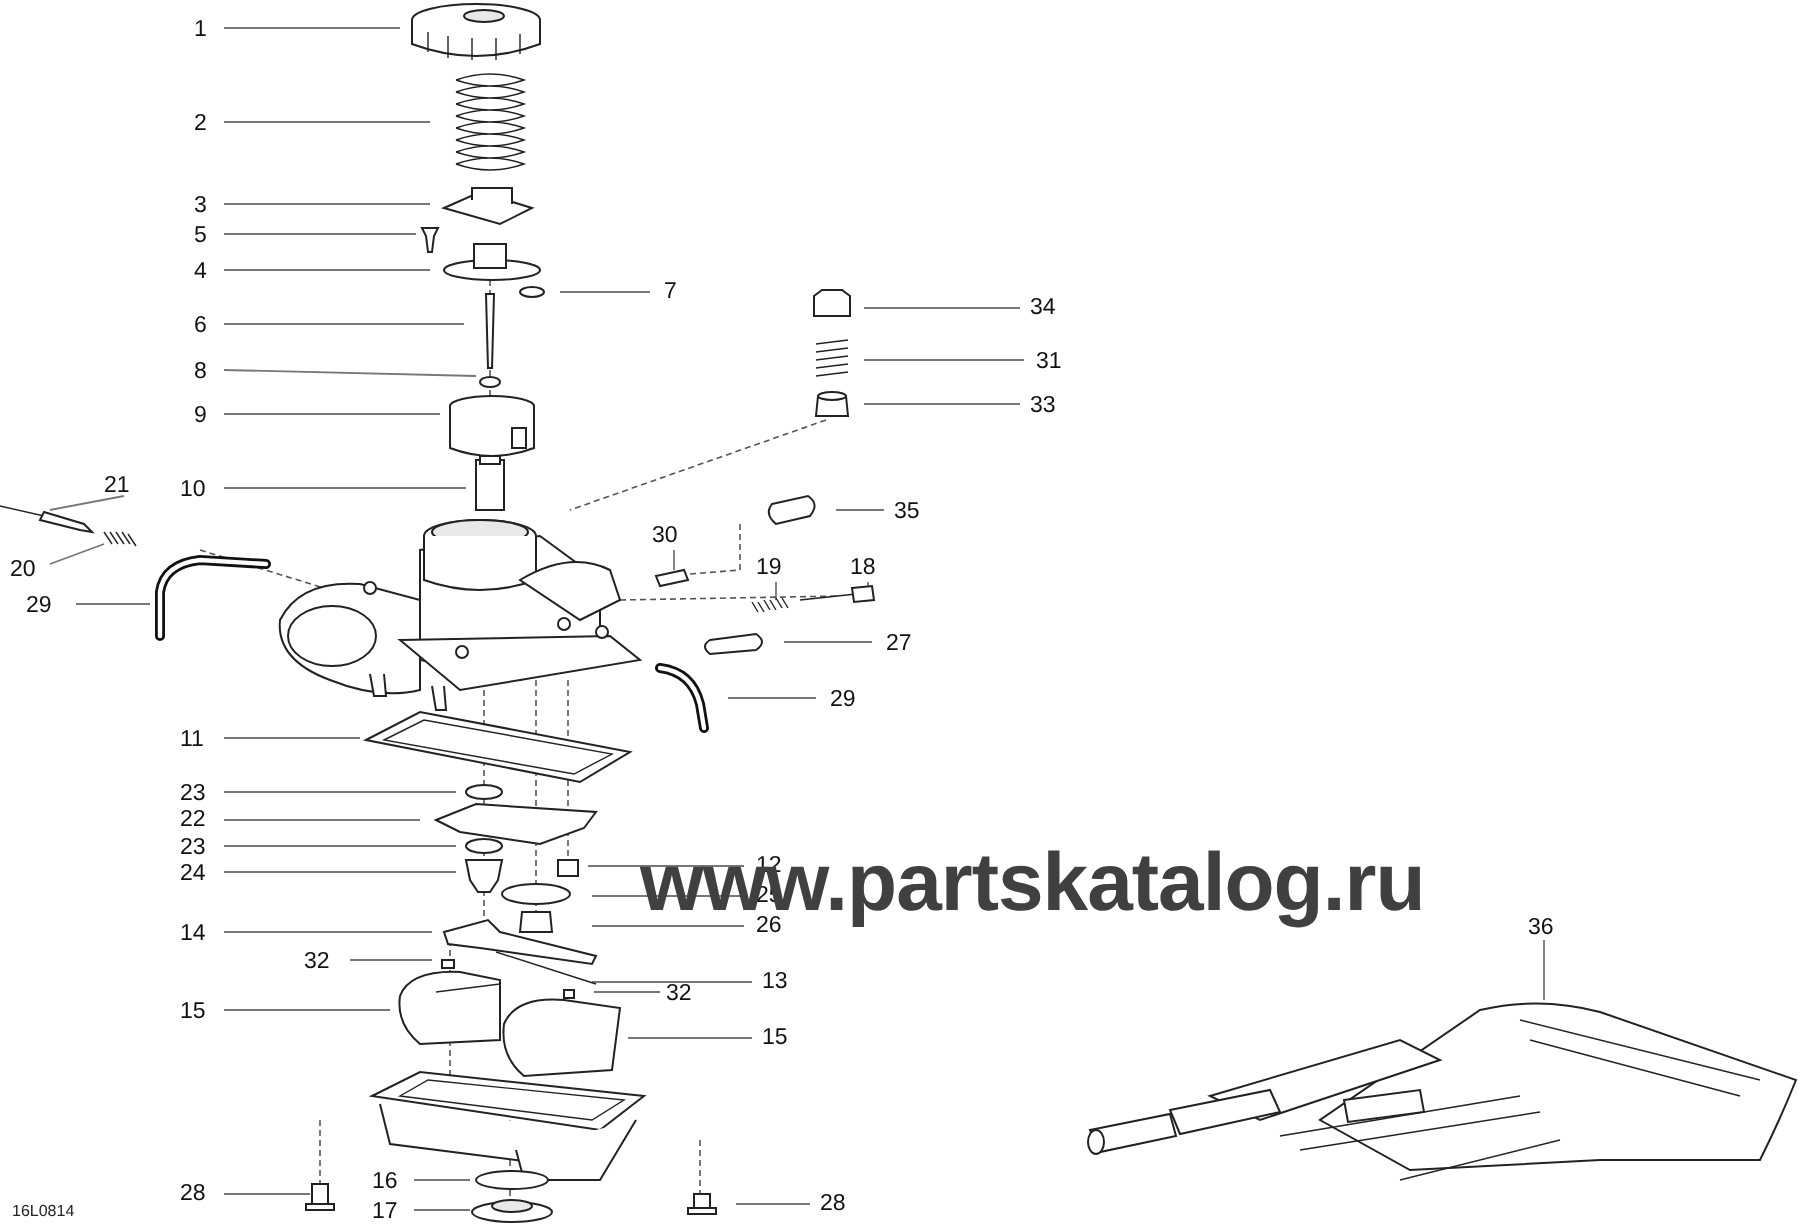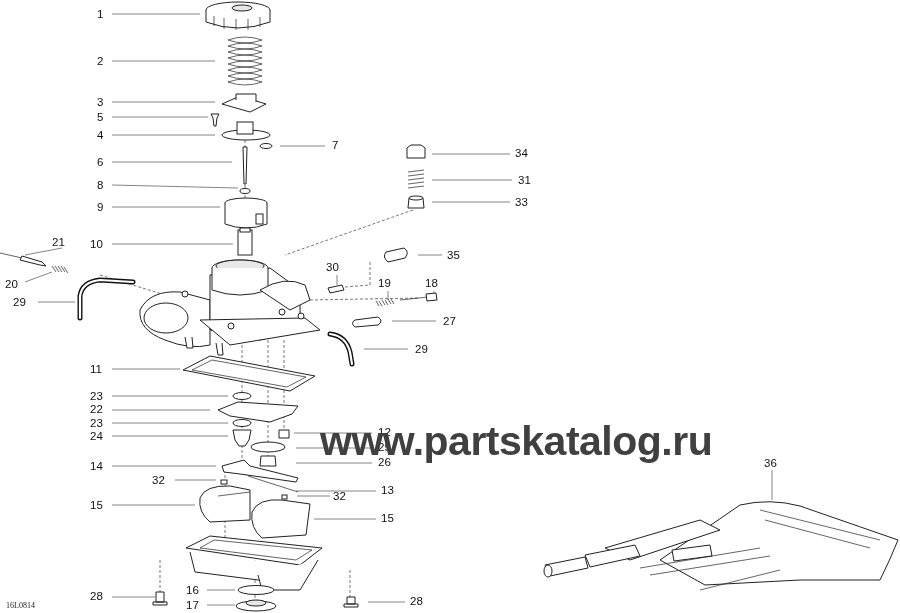--- a/index.html
+++ b/index.html
@@ -7,21 +7,21 @@
   svg { position:absolute; left:0; top:0; }
   .lbl { font-family:"Liberation Sans", sans-serif; font-size:11.5px; fill:#111; }
   .lead { stroke:#777; stroke-width:0.9; fill:none; }
   .dash { stroke:#555; stroke-width:0.8; stroke-dasharray:3 2; fill:none; }
   .part { stroke:#222; stroke-width:1; fill:#fff; }
   .partg { stroke:#222; stroke-width:1; fill:#e8e8e8; }
   .thin { stroke:#222; stroke-width:0.7; fill:none; }
   .hose { stroke:#111; stroke-width:5; fill:none; stroke-linecap:round; }
   .hosein { stroke:#fff; stroke-width:2.2; fill:none; stroke-linecap:round; }
   #watermark { position:absolute; left:320px; top:418px; font-family:"Liberation Sans", sans-serif; font-weight:bold; font-size:41px; color:#404040; letter-spacing:-0.5px; }
-  #diagram-code { position:absolute; left:6px; top:601px; font-family:Liberation Serif, serif; font-size:8px; color:#222; }
+  #diagram-code { position:absolute; left:6px; top:601px; font-family:Liberation Sans, sans-serif; font-size:8px; color:#222; }
 </style>
 </head>
 <body>
 
 <div id="canvas">
 <svg width="900" height="613" viewBox="0 0 900 613">
 
   <g>
     <line class="lead" x1="112" y1="14" x2="200" y2="14"></line>
     <line class="lead" x1="112" y1="61" x2="215" y2="61"></line>

